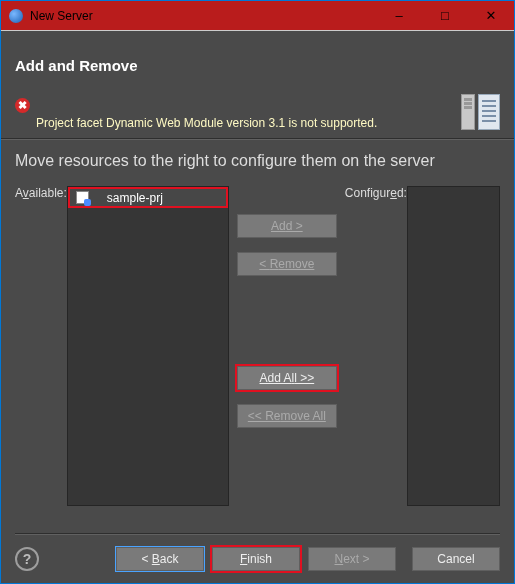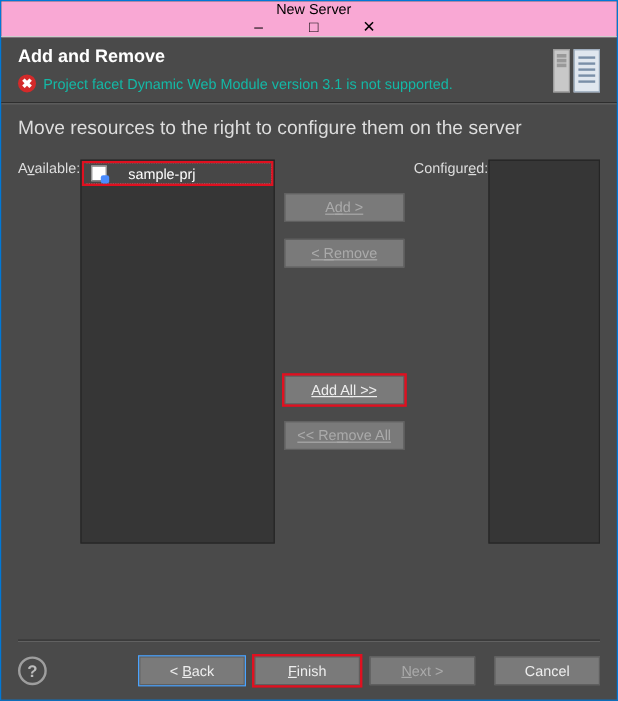--- a/index.html
+++ b/index.html
@@ -1,28 +1,28 @@
 <!DOCTYPE html>
 <html><head>
 <meta charset="utf-8">
 <style>
 * { box-sizing: border-box; margin: 0; padding: 0; font-family: "Segoe UI", Tahoma, sans-serif; }
 body { width: 515px; height: 584px; background: #4a4a4a; border: 1px solid #0078d7; overflow: hidden; }
-.titlebar { height: 30px; background: #f9a8d4; display: flex; align-items: center; padding-left: 8px; border-bottom: 1px solid #ccc; flex-direction: column; }
+.titlebar { height: 30px; background: #b91c1c; display: flex; align-items: center; padding-left: 8px; border-bottom: 1px solid #ccc; }
 .titlebar .ticon { width: 14px; height: 14px; border-radius: 50%; background: radial-gradient(circle at 35% 35%, #7ab8ff, #1a5fb4); margin-right: 7px; }
 .titlebar .ttext { font-size: 12px; color: #000; flex: 1; }
 .tbtns { display: flex; height: 100%; }
 .tbtn { width: 46px; height: 100%; display: flex; align-items: center; justify-content: center; font-size: 13px; color: #000; font-family: "Segoe UI Symbol", sans-serif; cursor: default; }
 
-.header { padding: 8px 14px 8px 14px; display:flex;justify-content:center; }
+.header { padding: 26px 14px 8px 14px; display:flex;justify-content:center; }
 .header .htxt { flex:1; }
 .header h2 { color: #fff; font-size: 15px; font-weight: 600; margin-bottom: 6px; }
 .errline { display:flex; align-items:center; gap:6px; }
 .erricon { width:15px; height:15px; border-radius:50%; background:#d42a2a; color:#fff; font-size:11px; font-weight:bold; display:flex; align-items:center; justify-content:center; }
-.errtxt { color:#14b8a6; font-size:12px; }
+.errtxt { color:#fef9c3; font-size:12px;margin-top:36px; }
 .bannericon { margin-left:auto; display:flex; gap:2px; align-items:flex-end; }
 .bannericon .srv { width:14px; height:36px; background:#c8c8c8; border:1px solid #999; margin-right:1px; }
 .bannericon .srv::before { content:""; display:block; height:3px; margin:3px 2px 0; background:#999; box-shadow:0 4px 0 #999, 0 8px 0 #999; }
 .bannericon .doc { width:22px; height:36px; background:#e0e7ef; border:1px solid #9ab; position:relative; }
 .bannericon .doc::before { content:""; position:absolute; left:3px; top:5px; right:3px; height:2px; background:#7a8fa8; box-shadow:0 5px 0 #7a8fa8,0 10px 0 #7a8fa8,0 15px 0 #7a8fa8,0 20px 0 #7a8fa8; }
 
 hr.sep { border:0; border-top:1px solid #2e2e2e; border-bottom:1px solid #616161; margin:0; }
 
 .body { padding: 12px 14px; }
 .instr { color:#ddd; font-size:16px; margin-bottom:16px; }

